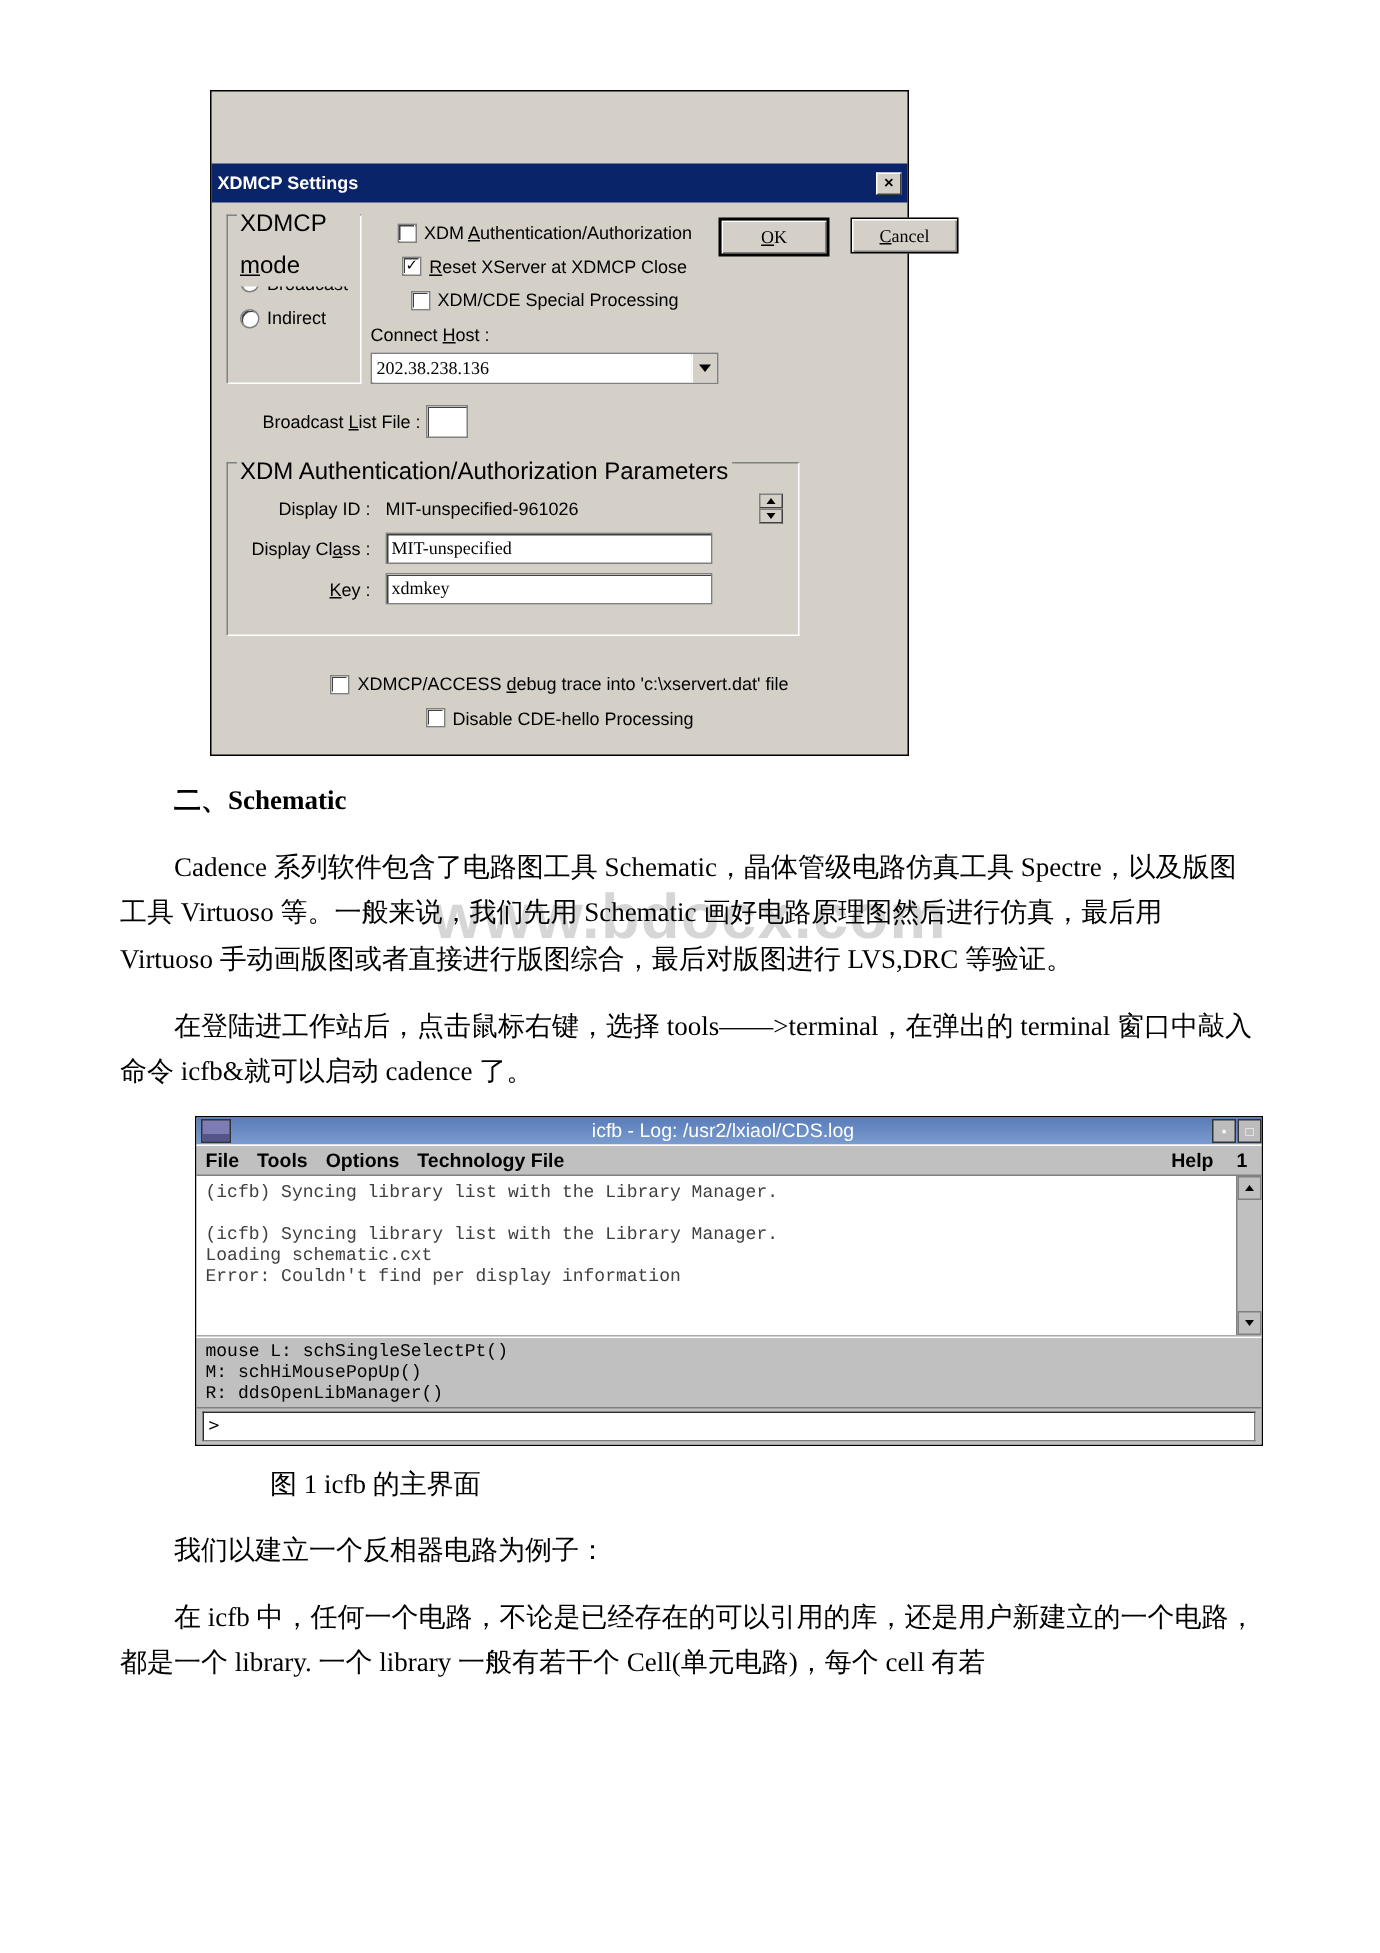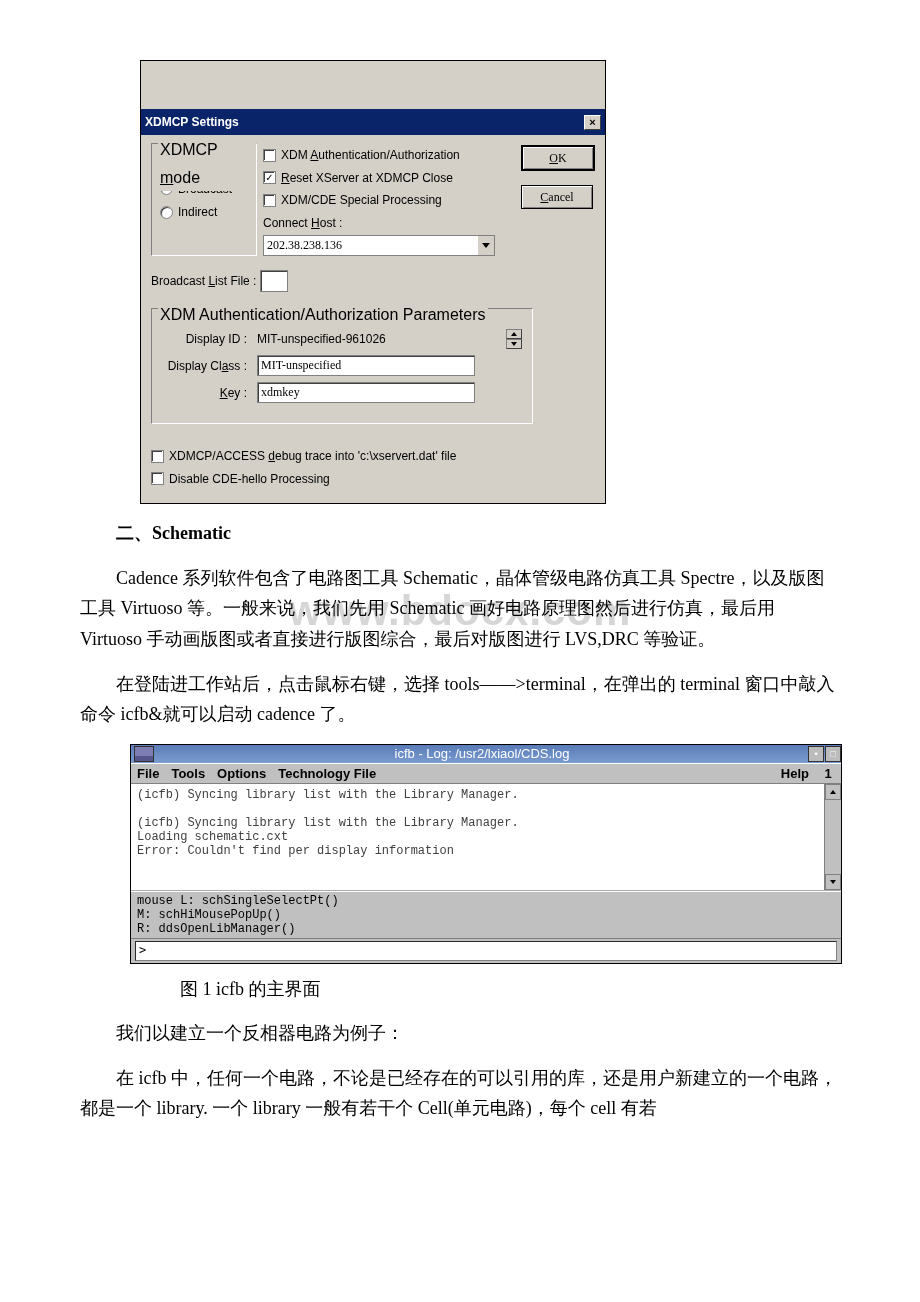--- a/index.html
+++ b/index.html
@@ -68,21 +68,21 @@
     width:11px;height:11px;border-radius:50%;
     background:#fff;border:1px solid #808080;
     box-shadow: inset -1px -1px 0 #fff, inset 1px 1px 0 #404040;
     display:flex;align-items:center;justify-content:center;
   }
   .radio.checked::after{content:"";width:5px;height:5px;border-radius:50%;background:#000;}
   .dotted { outline:1px dotted #000; outline-offset:1px; }
   .ul { text-decoration: underline; }
 
   .mid-col { margin-left:6px; width: 235px; }
-  .chk-row { display:flex; align-items:center; gap:5px; margin:2px 0; }
+  .chk-row { display:flex; align-items:center; gap:5px; margin:2px 0;justify-content:center; }
   .chk {
     width:11px;height:11px;background:#fff;
     border:1px solid #808080;
     box-shadow: inset -1px -1px 0 #fff, inset 1px 1px 0 #404040;
     display:flex;align-items:center;justify-content:center;
     font-size:10px; line-height:10px;
   }
 
   .combo {
     display:flex; width:230px; margin-top:2px;
@@ -93,32 +93,32 @@
   .combo input {
     flex:1;border:none;padding:2px 3px;font:12px Tahoma;background:#fff;outline:none;
   }
   .combo .drop {
     width:16px;background:#d4d0c8;
     border-left:1px solid #fff;
     display:flex;align-items:center;justify-content:center;
   }
   .tri-down{width:0;height:0;border-left:4px solid transparent;border-right:4px solid transparent;border-top:5px solid #000;}
 
-  .btn-col { margin-left:auto; display:flex; flex-direction:column; gap:14px; padding-top:2px;}
+  .btn-col { margin-left:auto; display:flex; flex-direction:row; gap:14px; padding-top:2px;}
   .win-btn {
     width:70px; height:22px;
     background:#d4d0c8;
     border:1px solid #000;
     box-shadow: inset 1px 1px 0 #fff, inset -1px -1px 0 #808080;
     font:12px Tahoma; text-align:center;
     display:flex;align-items:center;justify-content:center;
   }
   .win-btn.default { border:2px solid #000; box-shadow: inset 1px 1px 0 #fff, inset -1px -1px 0 #808080;}
 
-  .row-field { display:flex; align-items:center; margin-top:14px; gap:4px; }
+  .row-field { display:flex; align-items:center; margin-top:14px; gap:4px;margin-left:24px; }
   .sunk-input {
     background:#fff;border:1px solid #808080;
     box-shadow: inset 1px 1px 0 #404040;
     height:18px; padding:1px 3px; font:12px Tahoma;
   }
 
   .auth-grp { margin-top:16px; width:360px; padding:14px 10px 14px 10px;}
   .auth-row { display:flex; align-items:center; margin:6px 0; gap:10px;}
   .auth-row .lbl { width:85px; text-align:right; }
   .spin {

